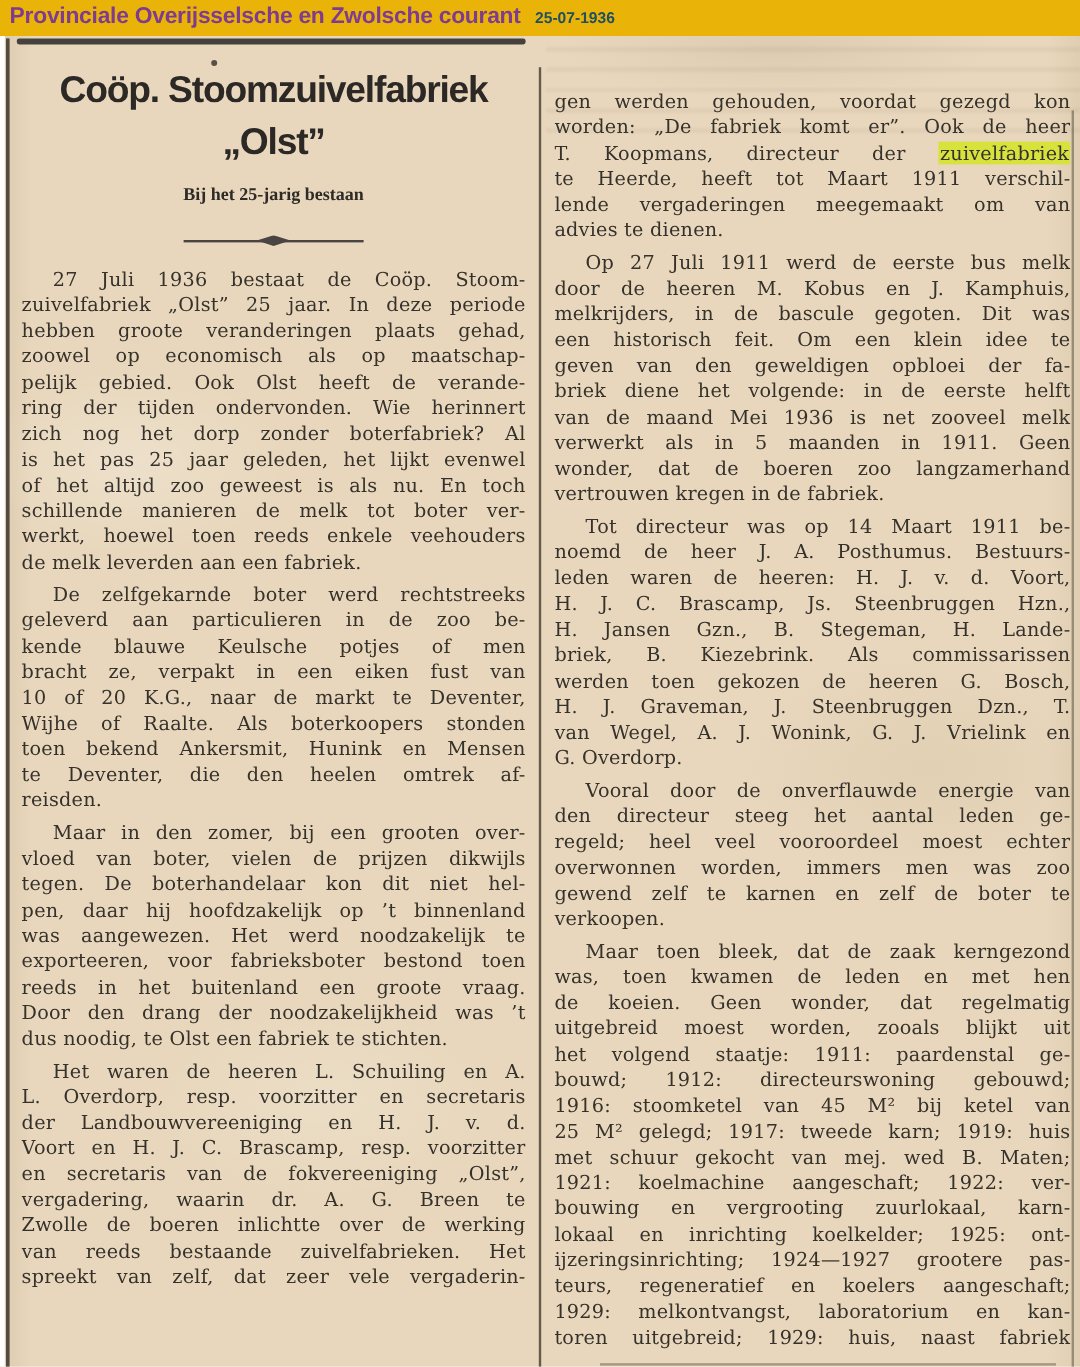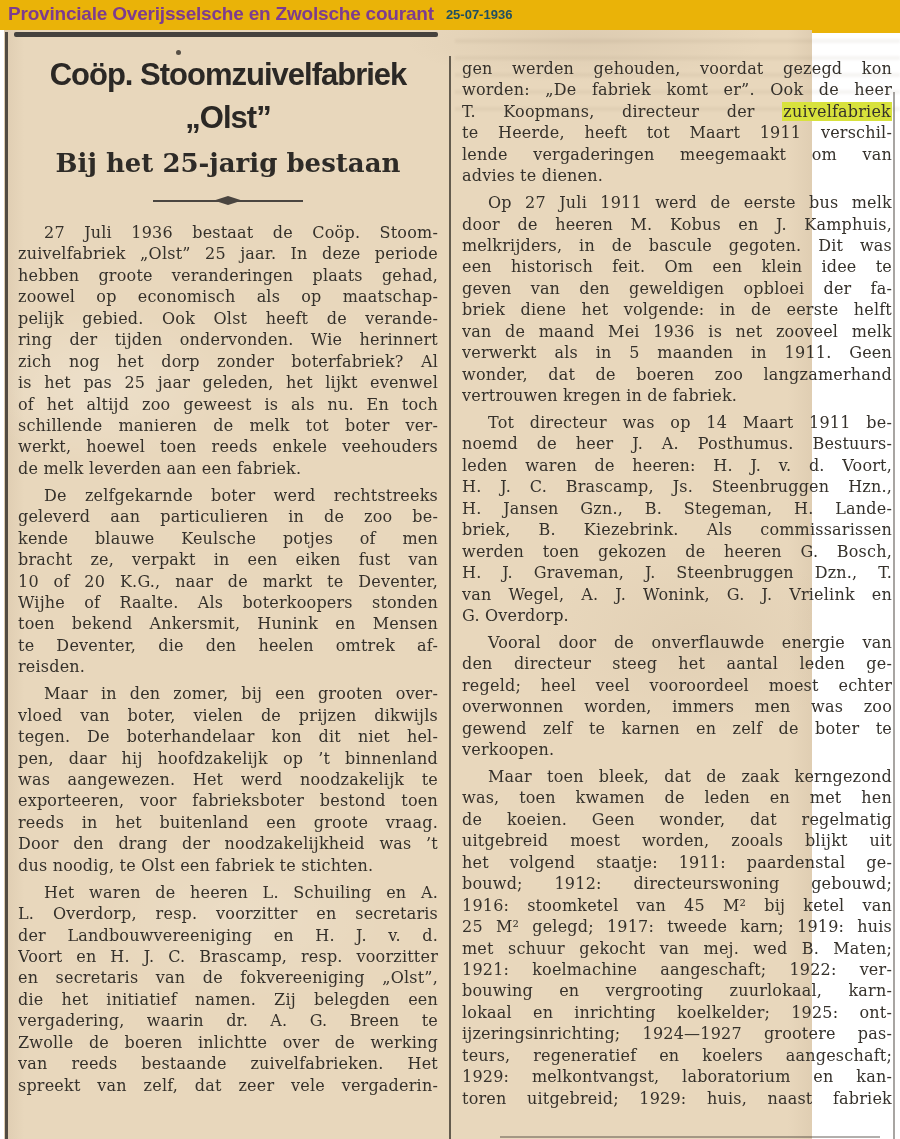--- a/index.html
+++ b/index.html
@@ -17,21 +17,21 @@
     font-family:"Liberation Sans",sans-serif;font-weight:bold;font-size:19px;
     letter-spacing:-0.2px;color:#7d3c8f;white-space:nowrap;
   }
   .site-date{
     margin-left:12px;margin-top:4px;
     font-family:"Liberation Sans",sans-serif;font-weight:bold;font-size:13px;
     color:#1f4f63;white-space:nowrap;
   }
   
   .scan{
-    position:absolute;top:30px;left:0;width:812px;height:1109px;
+    position:absolute;top:30px;left:0;width:900px;height:1109px;
     background-color:#e8d7bc;
     background-image:
       radial-gradient(ellipse 300px 70px at 72% 1%, rgba(120,100,80,0.10), transparent 60%),
       radial-gradient(ellipse 220px 130px at 12% 32%, rgba(255,255,255,0.22), transparent 60%),
       radial-gradient(ellipse 260px 160px at 86% 55%, rgba(150,120,90,0.08), transparent 60%),
       radial-gradient(ellipse 240px 140px at 30% 80%, rgba(255,255,255,0.15), transparent 60%),
       linear-gradient(90deg, rgba(150,125,95,0.14) 0%, rgba(0,0,0,0) 3%, rgba(0,0,0,0) 97%, rgba(150,125,95,0.10) 100%);
   }
   .white-strip{position:absolute;top:0;left:0;width:4px;height:1109px;background:#fff;}
   .ghost-rows{
@@ -40,30 +40,30 @@
     filter:blur(1px);
   }
   .left-rule{position:absolute;top:2px;left:5px;width:3px;height:1107px;background:rgba(56,52,46,0.85);}
   .top-bar{position:absolute;top:2px;left:14px;width:424px;height:5px;background:#45423e;border-radius:2px;}
   .col-divider{position:absolute;top:26px;left:449px;width:2px;height:1083px;background:rgba(62,56,48,0.78);}
   .right-rule{position:absolute;top:62px;left:893px;width:2px;height:1047px;background:rgba(62,56,48,0.45);}
   .bottom-rule{position:absolute;left:500px;bottom:1px;width:380px;height:2px;background:rgba(62,56,48,0.40);}
   .speck{position:absolute;top:20px;left:176px;width:5px;height:5px;border-radius:50%;background:rgba(50,46,40,0.8);}
   
   .col-left{position:absolute;top:2px;left:18px;width:420px;}
-  .col-right{position:absolute;top:28px;left:462px;width:430px;}
+  .col-right{position:absolute;top:44px;left:462px;width:430px;}
   .headline{
     margin-top:24px;text-align:center;
     font-family:"Liberation Sans",sans-serif;font-weight:bold;
     font-size:31px;line-height:38px;letter-spacing:-1px;color:#2b2825;
   }
   .headline2{margin-top:5px;}
   .subtitle{
     margin-top:13px;text-align:center;font-weight:bold;
-    font-size:26px;line-height:26px;color:#2e2b27;
+    font-size:15px;line-height:26px;color:#2e2b27;font-family:Liberation Serif, serif;
   }
   .ornament{margin:20px auto 0;width:150px;height:9px;position:relative;}
   .ornament .bar{position:absolute;top:4px;left:0;right:0;height:2px;background:#4a4540;}
   .ornament .diamond{
     position:absolute;left:50%;top:0;transform:translateX(-50%);
     width:28px;height:9px;background:#4a4540;
     clip-path:polygon(0 50%,50% 0,100% 50%,50% 100%);
   }
   .text-block{margin-top:17px;}
   .para{margin:0 0 5.5px 0;}
@@ -140,21 +140,20 @@
           <div class="line"><span>reeds in het buitenland een groote vraag.</span></div>
           <div class="line"><span>Door den drang der noodzakelijkheid was ’t</span></div>
           <div class="line lastline"><span>dus noodig, te Olst een fabriek te stichten.</span></div>
         </div>
         <div class="para indent">
           <div class="line"><span>Het waren de heeren L. Schuiling en A.</span></div>
           <div class="line"><span>L. Overdorp, resp. voorzitter en secretaris</span></div>
           <div class="line"><span>der Landbouwvereeniging en H. J. v. d.</span></div>
           <div class="line"><span>Voort en H. J. C. Brascamp, resp. voorzitter</span></div>
           <div class="line"><span>en secretaris van de fokvereeniging „Olst”,</span></div>
-          <div class="line"><span>die het initiatief namen. Zij belegden een</span></div>
           <div class="line"><span>vergadering, waarin dr. A. G. Breen te</span></div>
           <div class="line"><span>Zwolle de boeren inlichtte over de werking</span></div>
           <div class="line"><span>van reeds bestaande zuivelfabrieken. Het</span></div>
           <div class="line"><span>spreekt van zelf, dat zeer vele vergaderin-</span></div>
         </div>
       </div>
   </div>
 
   <div class="col-right">
     <div class="text-block" style="margin-top:0;">

